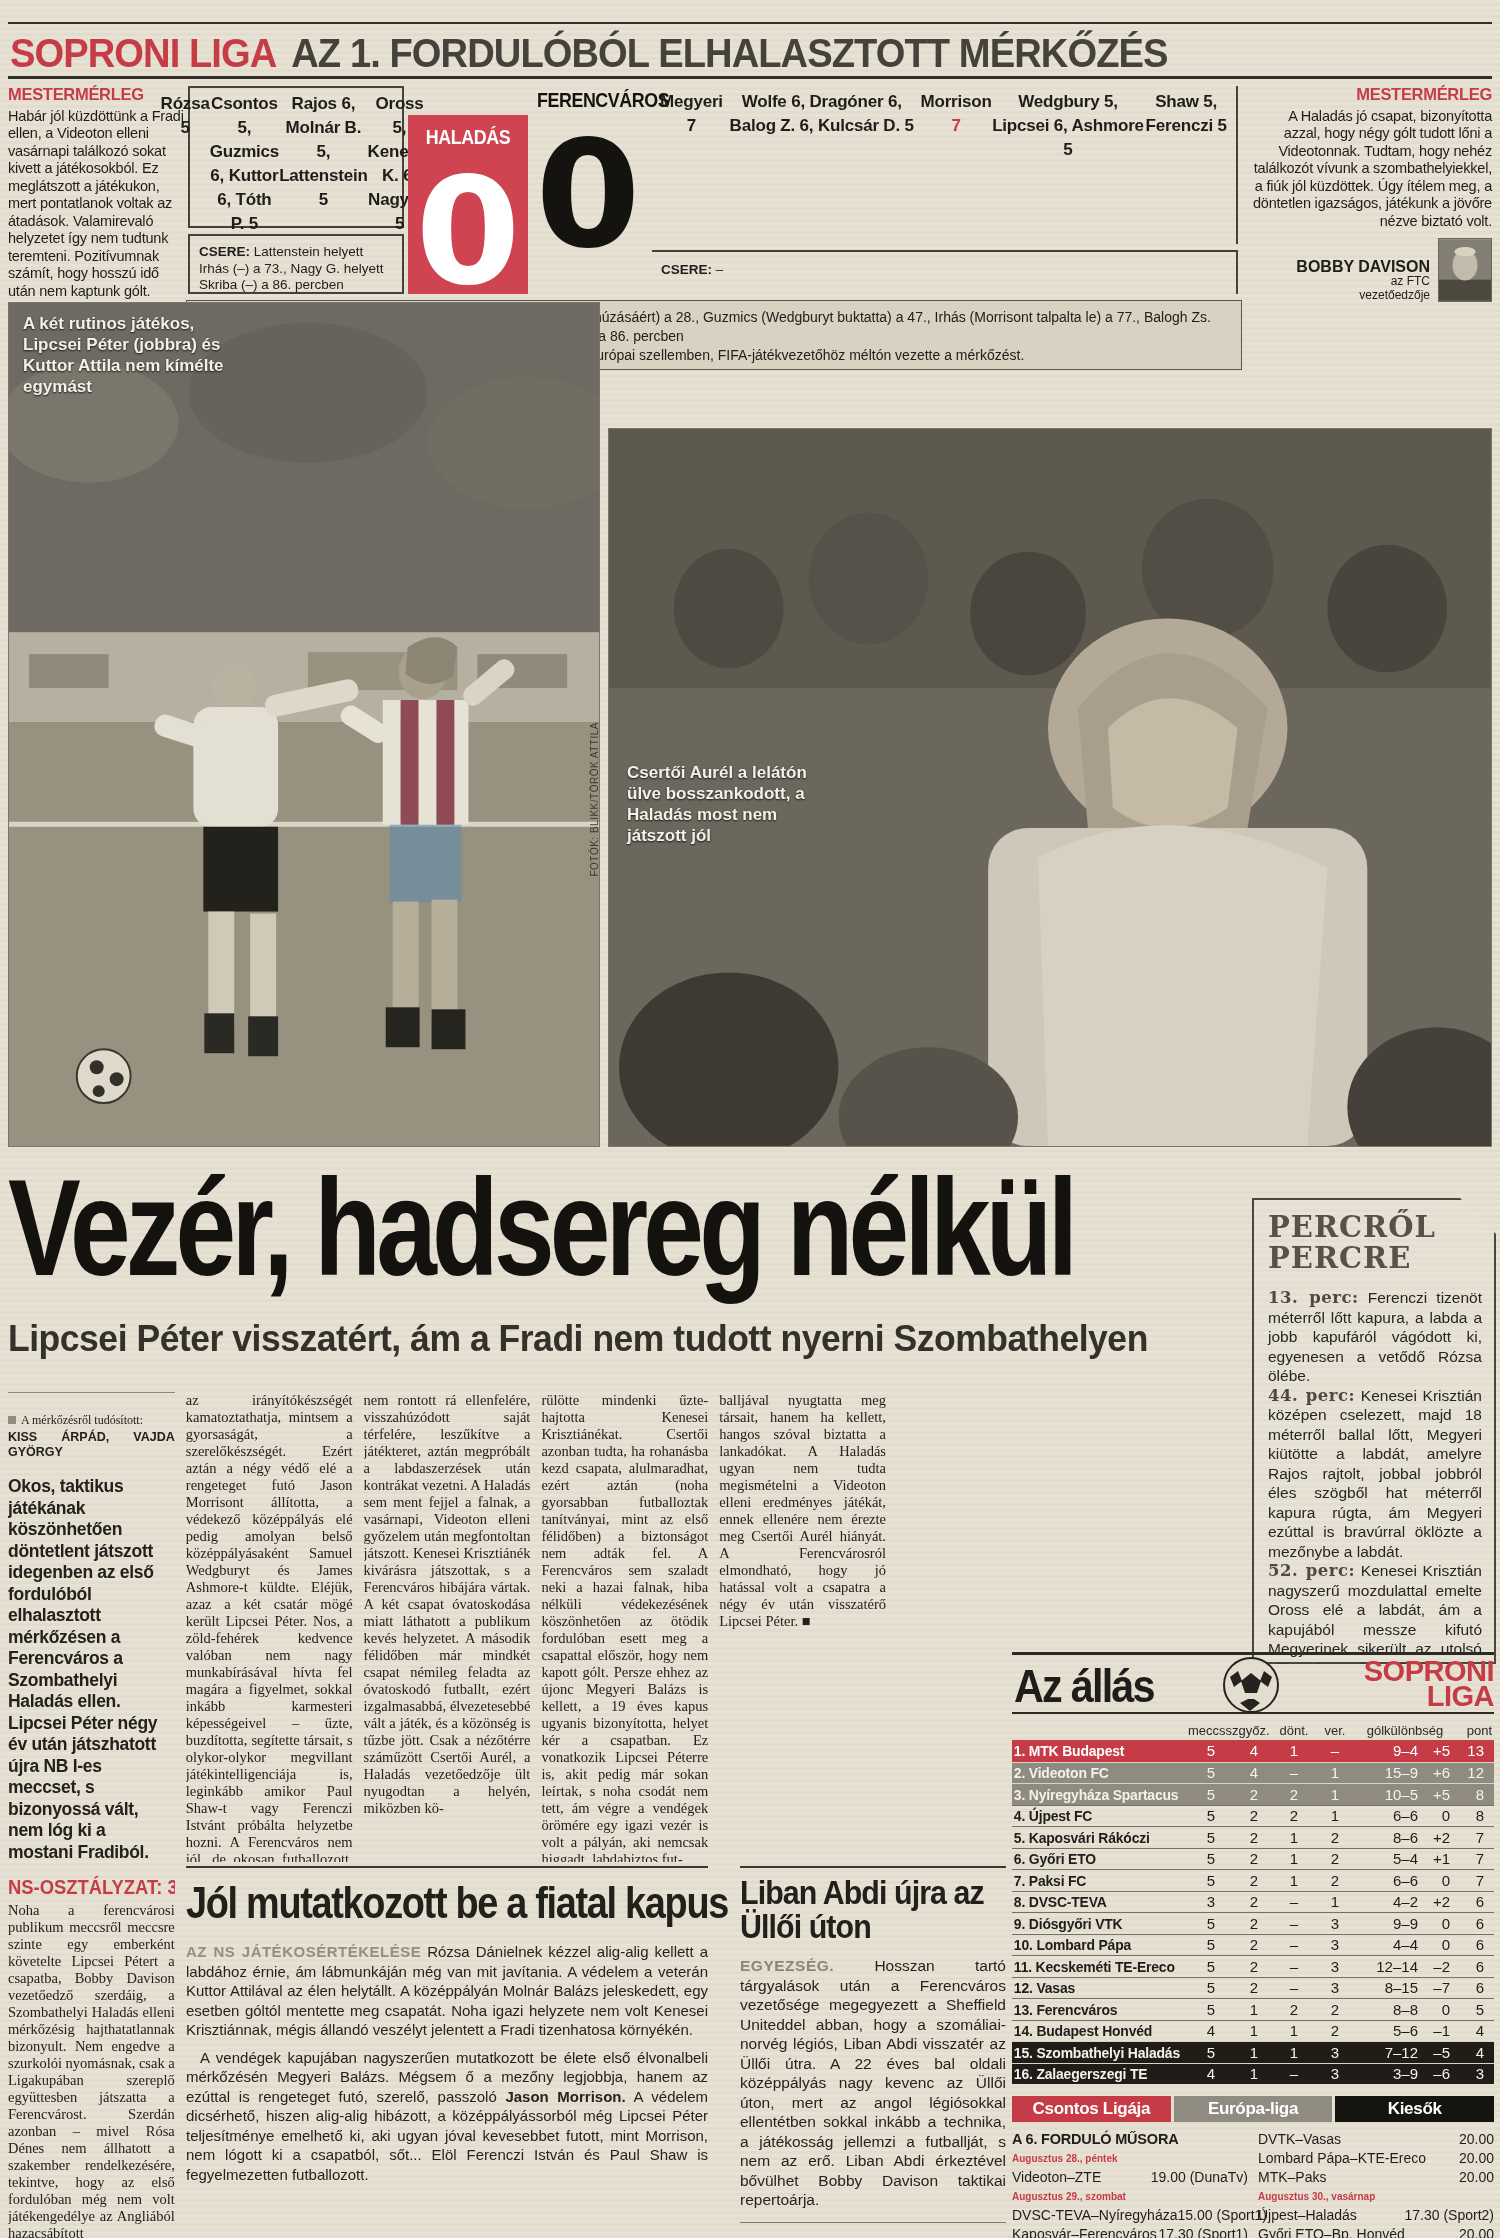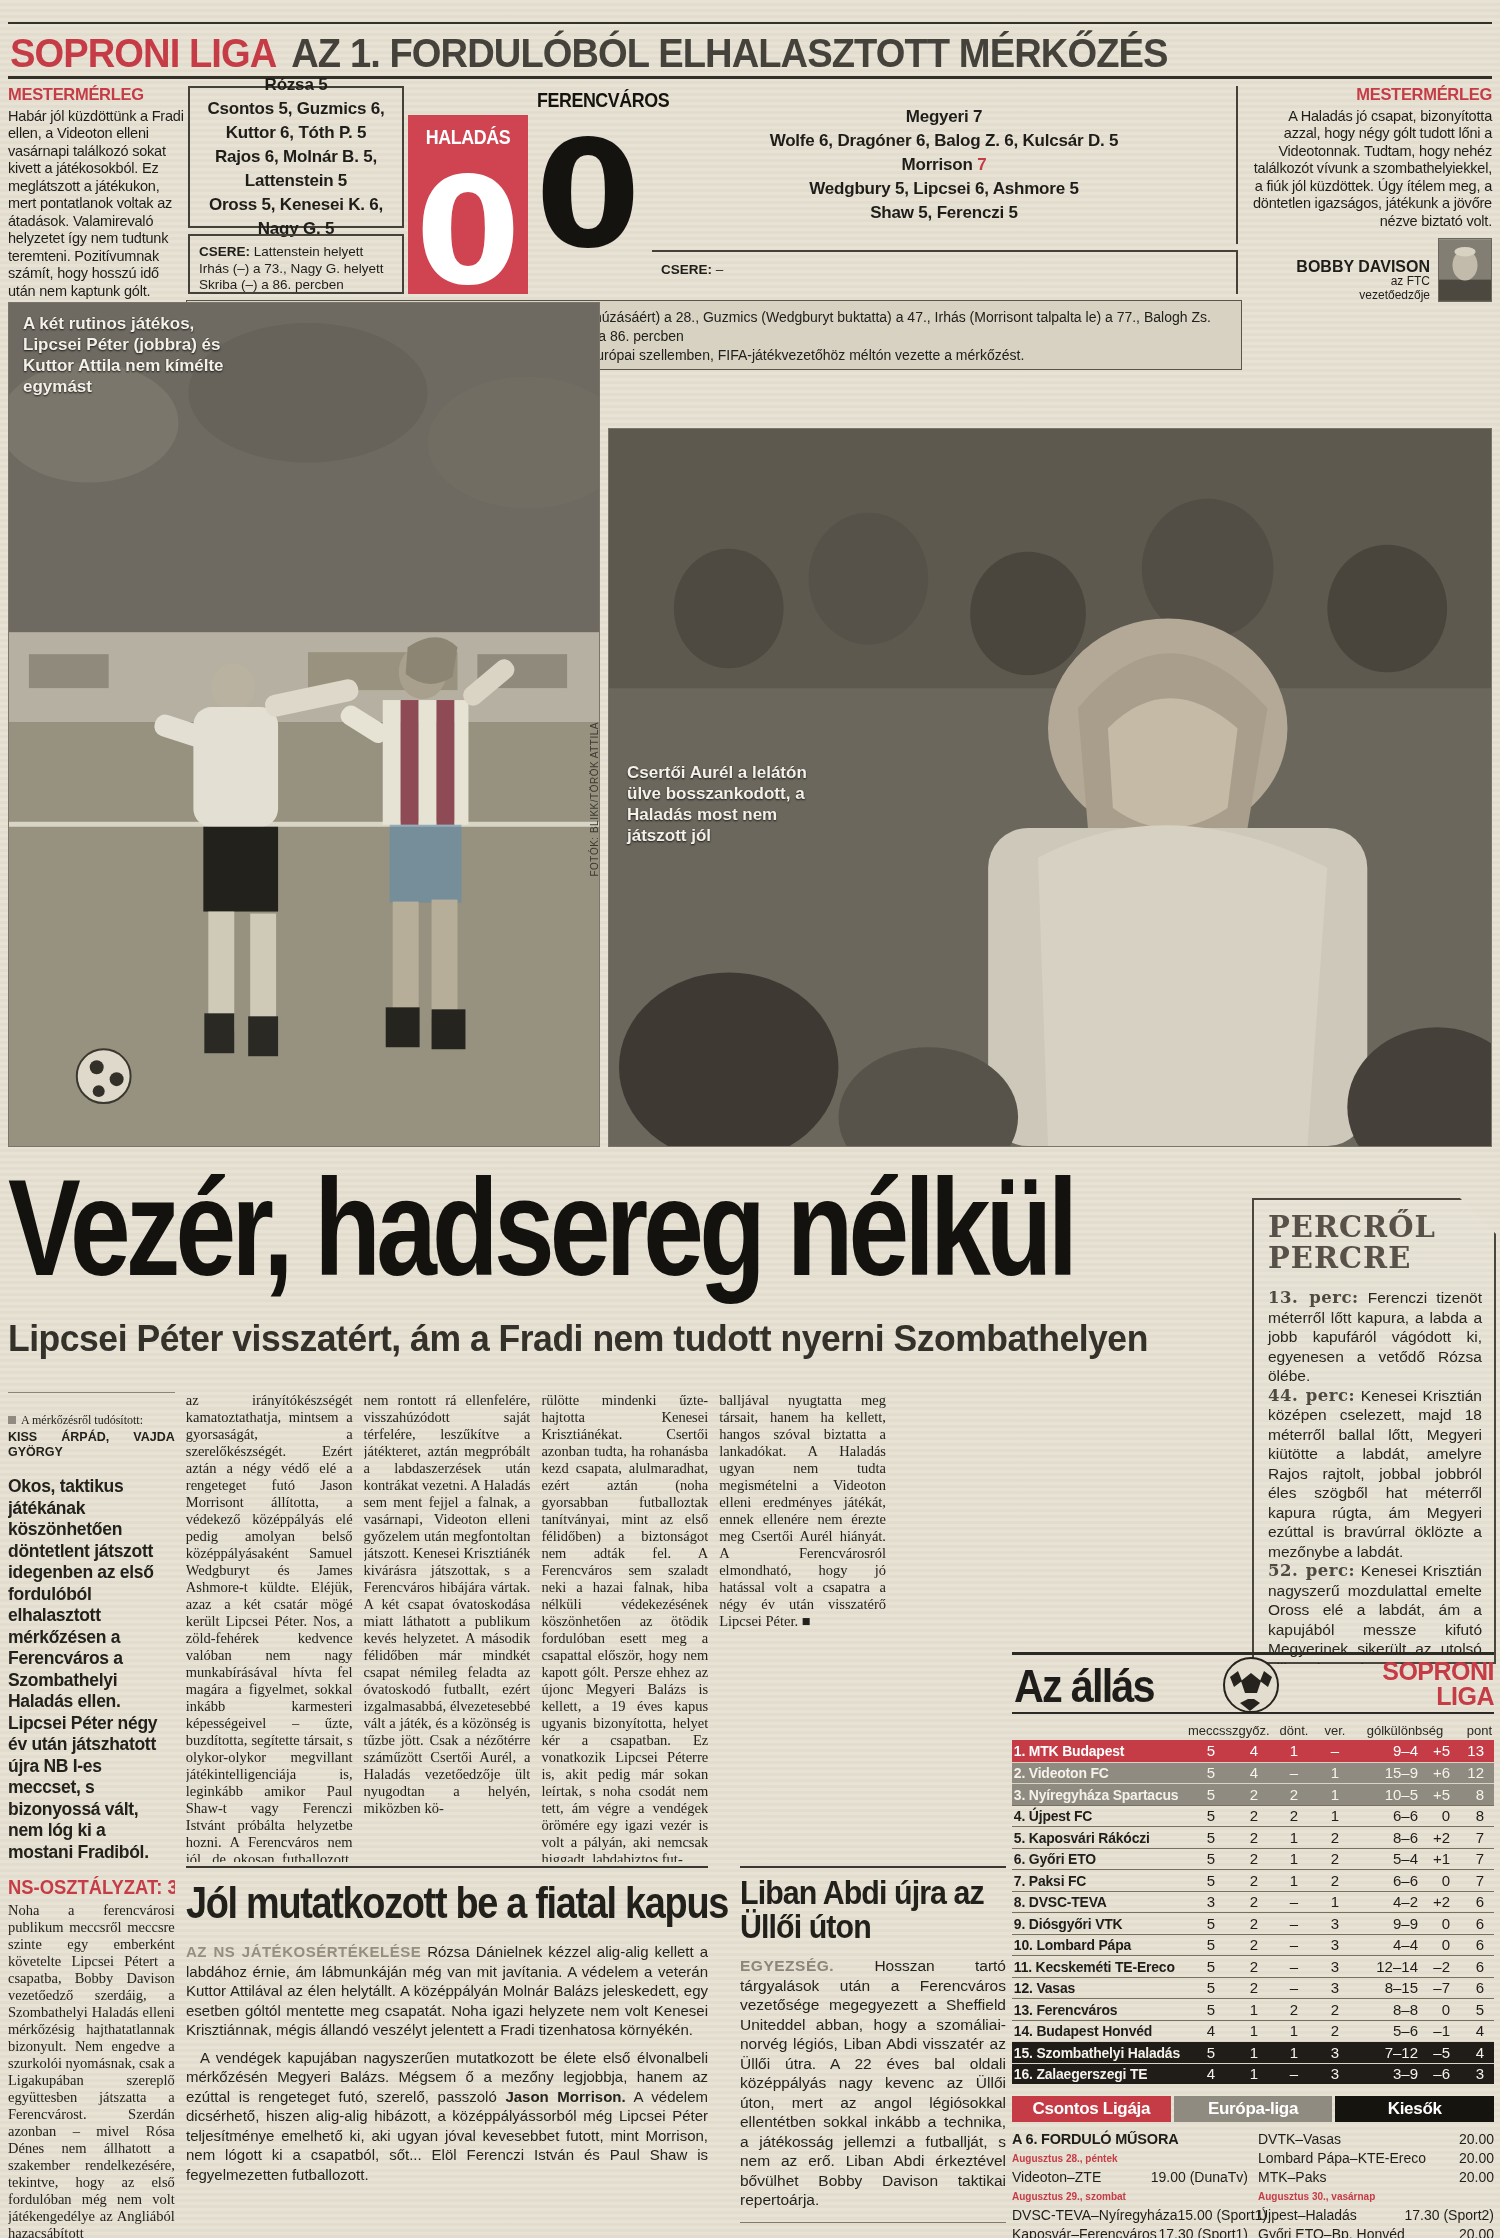--- a/index.html
+++ b/index.html
@@ -25,21 +25,21 @@
   .master .m-text{font-weight:500;letter-spacing:-.2px;}
   .master-left{left:8px;top:86px;}
   .master-right{left:1250px;top:86px;width:242px;text-align:right;}
   .coach-row{display:flex;gap:8px;margin-top:8px;align-items:flex-end;}
   .coach-row.right{justify-content:flex-end;}
   .coach-photo{width:54px;height:64px;flex:0 0 auto;border:1px solid #6c675c;}
   .coach-meta{font-size:12px;line-height:14px;text-align:left;}
   .master-right .coach-meta{text-align:right;}
   .coach-name{font-weight:bold;font-size:16px;}
 
-  .rat-box{position:absolute;border:2px solid #44413a;display:flex;flex-direction:column;
+  .rat-box{position:absolute;border:2px solid #44413a;display:flex;flex-direction:row;
            justify-content:center;text-align:center;font-weight:bold;font-size:17px;line-height:24px;
            letter-spacing:-.2px;padding:4px 8px;}
   .rat-home{left:188px;top:86px;width:216px;height:142px;}
   .sub-box{position:absolute;border:2px solid #44413a;font-size:13.5px;line-height:16.5px;padding:8px 9px;}
   .sub-home{left:188px;top:234px;width:216px;height:60px;}
   .rat-away{left:652px;top:86px;width:586px;height:158px;border:none;border-right:2px solid #44413a;}
   .sub-away{left:652px;top:250px;width:586px;height:44px;border:none;border-right:2px solid #44413a;border-top:2px solid #44413a;padding-top:10px;}
   .sub-box b{font-weight:bold;}
   .score-red .n7{color:var(--red);}
 
@@ -109,21 +109,21 @@
   .sub2 .boxed-body{font-size:15.5px;line-height:19.5px;}
   .sub2 .kick{color:#8b857a;}
 
   
   .standings{position:absolute;left:1012px;top:1652px;width:482px;}
   .st-head{position:relative;border-top:3px solid #2c2a25;border-bottom:2px solid #2c2a25;height:62px;}
   .st-title{position:absolute;left:2px;top:4px;font-size:46px;font-weight:bold;letter-spacing:-2px;
             transform:scaleX(.9);transform-origin:left;white-space:nowrap;}
   .st-ball{position:absolute;left:208px;top:0px;}
   .st-league{position:absolute;right:0;top:4px;text-align:right;color:var(--red);font-weight:bold;
-             font-size:25px;line-height:25px;letter-spacing:-.5px;}
+             font-size:29px;line-height:25px;letter-spacing:-.5px;}
   .st-grid{display:grid;grid-template-columns:176px 46px 40px 40px 42px 62px 36px 40px;align-items:center;}
   .st-cols{height:26px;font-size:13px;color:#2b2923;padding-top:6px;}
   .st-cols span{text-align:center;}
   .st-cols .h-goals{grid-column:6 / span 2;}
   .st-cols .h-pont{text-align:right;padding-right:2px;}
   .st-row{height:21.5px;font-size:15px;border-top:1px solid #76715f;}
   .st-row:first-of-type{border-top:none;}
   .st-team{font-weight:bold;white-space:nowrap;transform:scaleX(.93);transform-origin:left;letter-spacing:-.2px;padding-left:2px;}
   .st-c{text-align:center;}
   .st-goals{text-align:right;}

